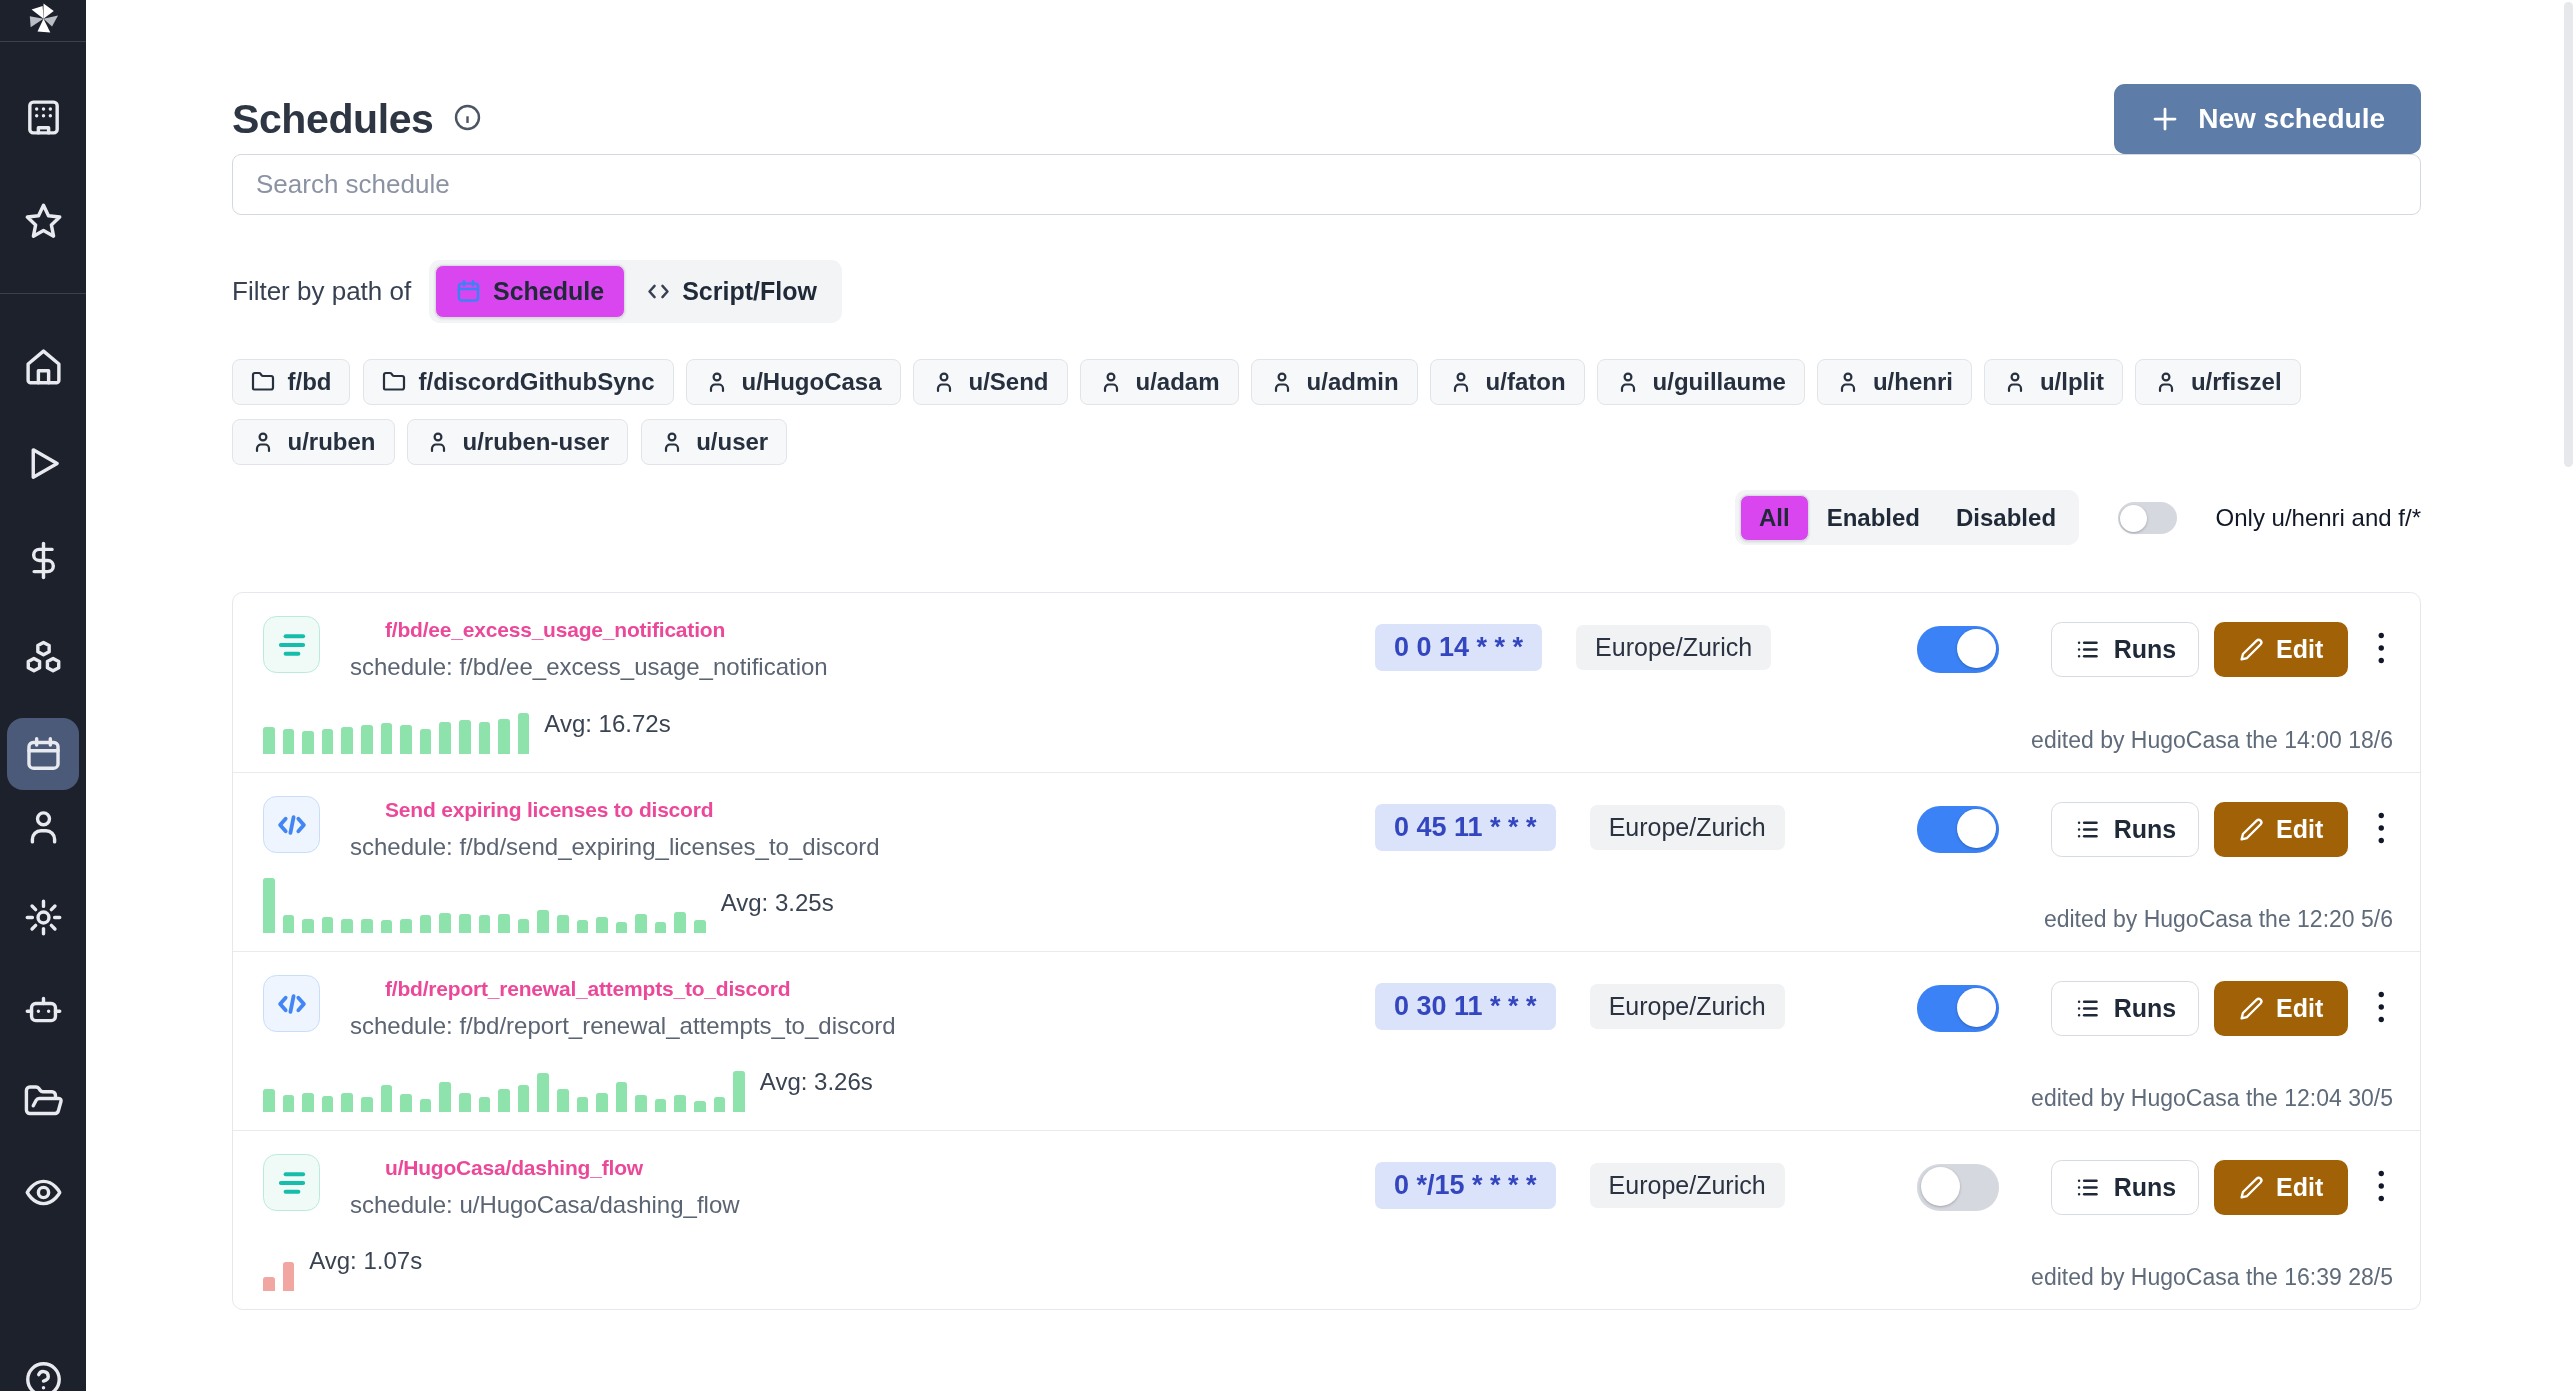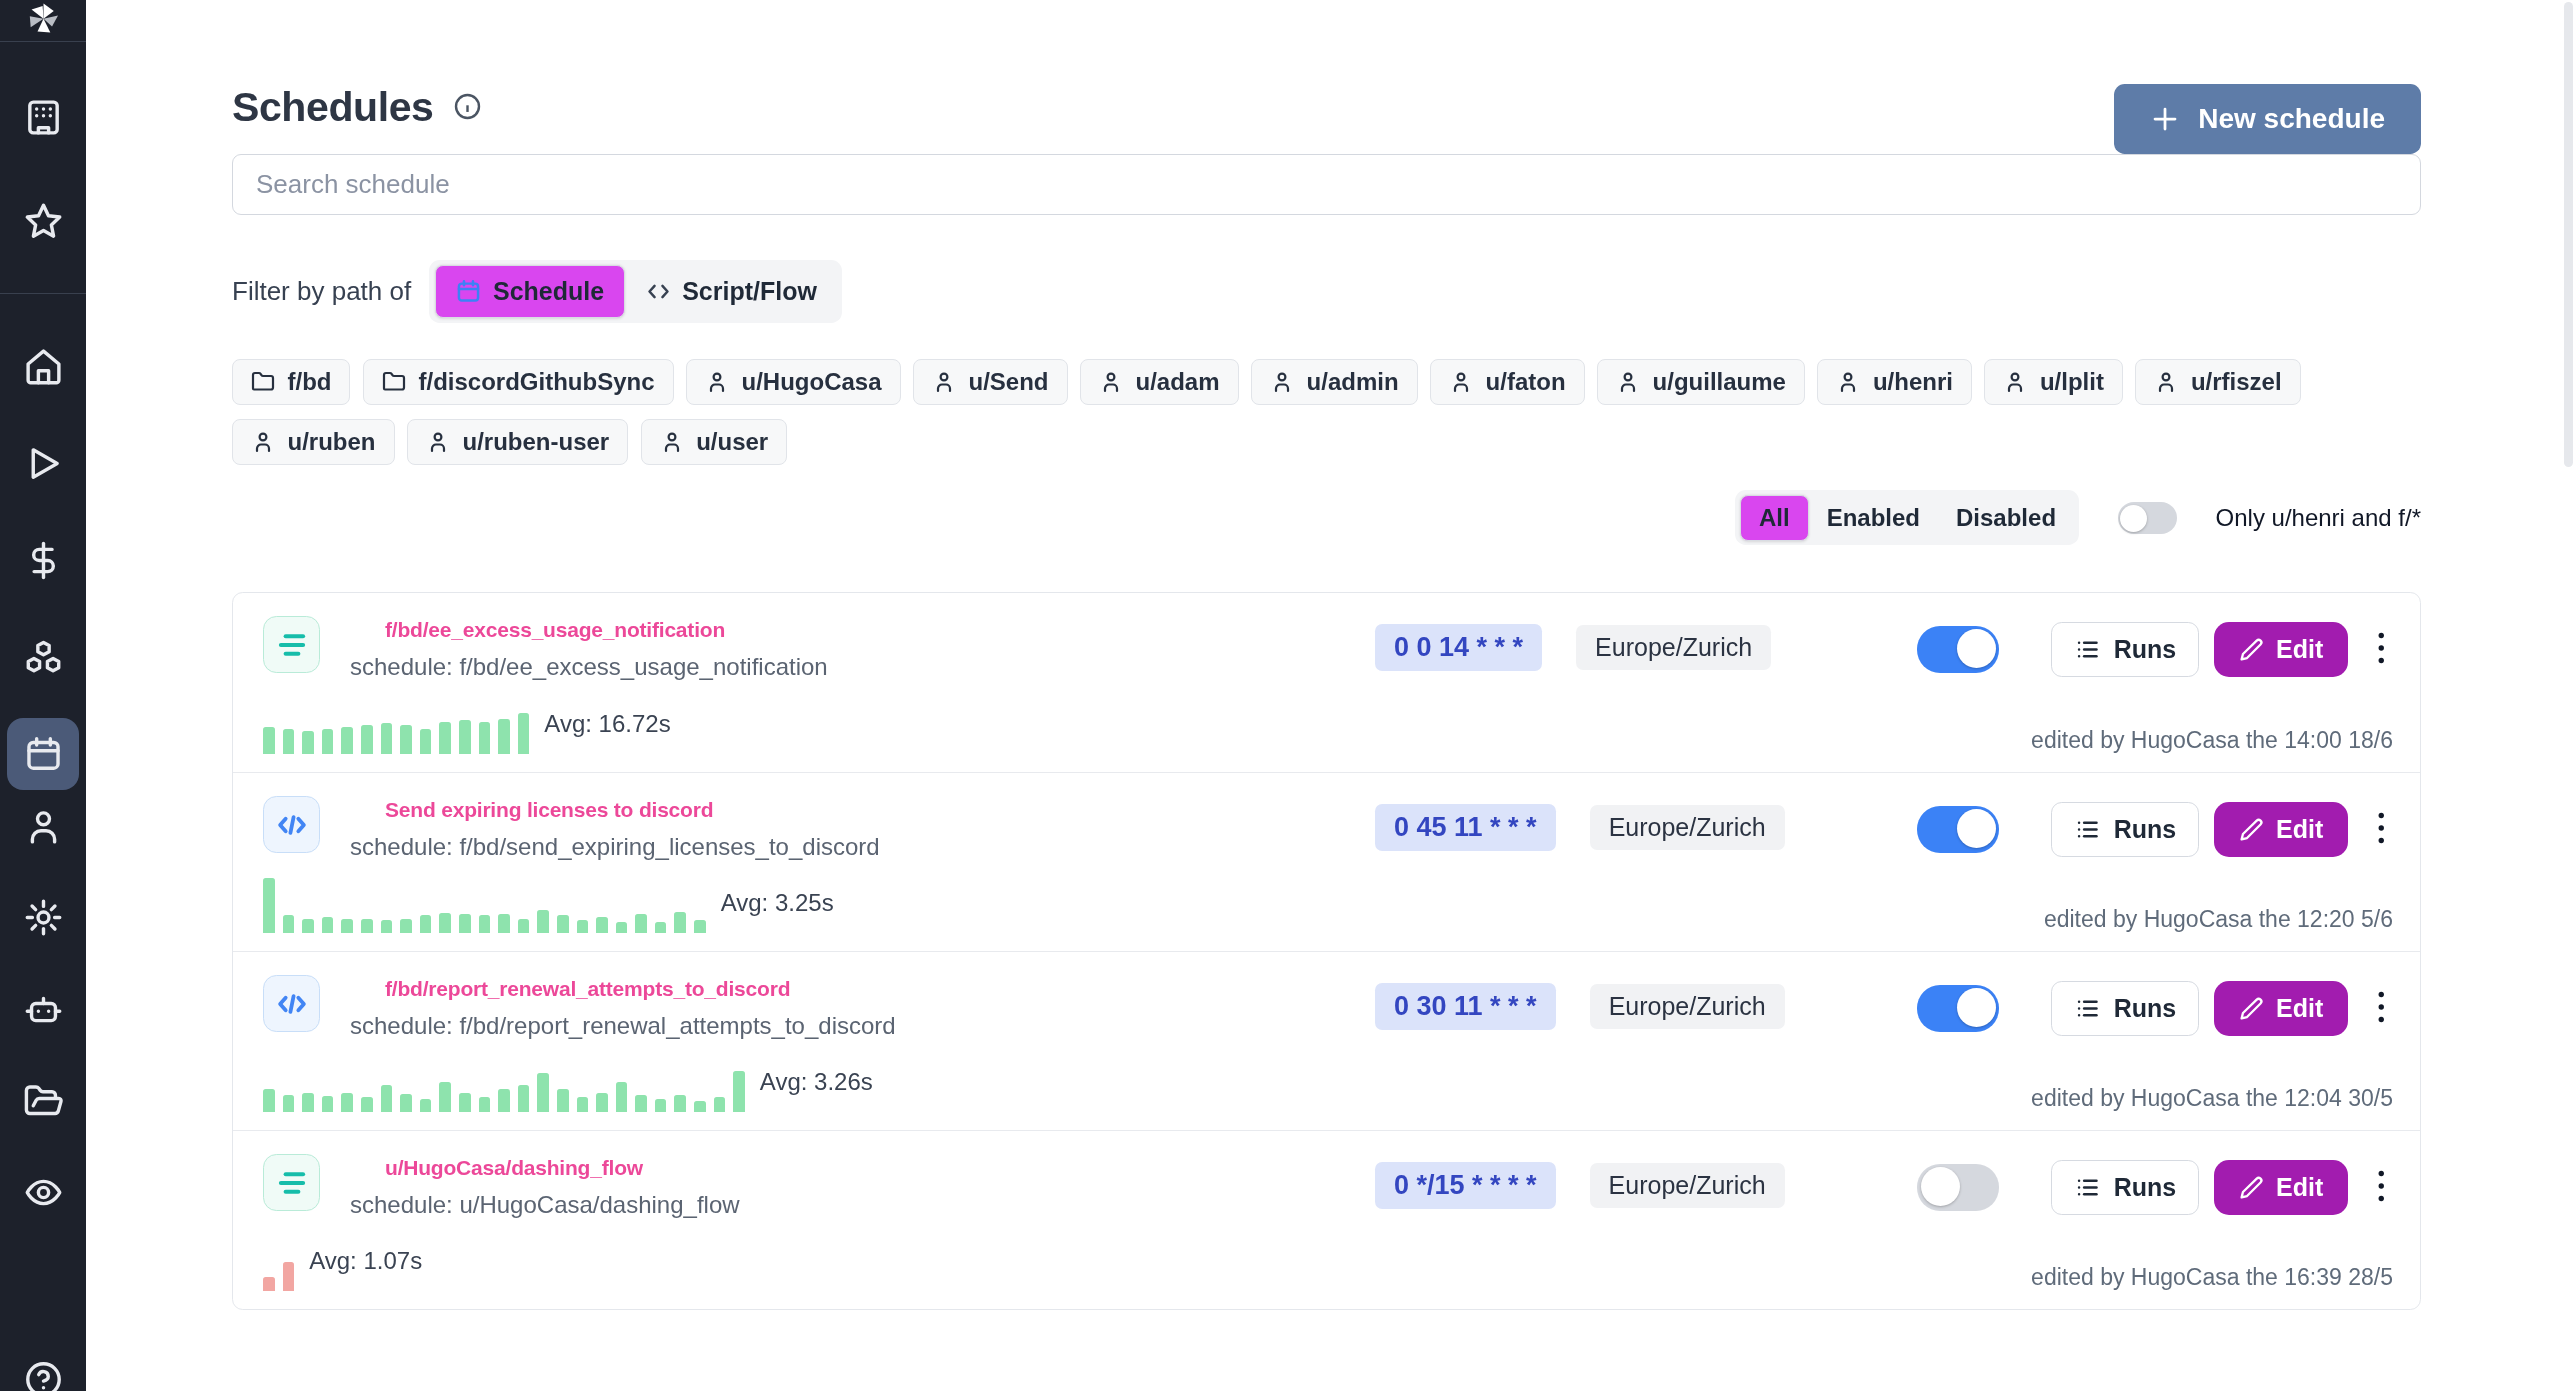--- a/index.html
+++ b/index.html
@@ -18,21 +18,21 @@
     border-radius:16px; cursor:pointer; }
   .side-item.active { background:#4b5a78; }
   .side-item svg { width:41px; height:41px; stroke:#e8eaef; stroke-width:2; fill:none;
     stroke-linecap:round; stroke-linejoin:round; }
   .side-bottom { margin-top:auto; display:flex; flex-direction:column; align-items:center; gap:19.7px; padding-bottom:7.2px; }
   .side-help { display:flex; flex-direction:column; align-items:center; gap:21.5px; margin-top:95px; padding-bottom:12.5px; }
 
   
   .main { margin-left:86px; padding:84px 155px 0 146px; }
 
-  .header-row { display:flex; align-items:flex-start; }
+  .header-row { display:flex; align-items:center; }
   .page-title-wrap { display:flex; align-items:center; gap:19.7px; }
   .page-title { font-size:41px; font-weight:bold; color:#2e3644; letter-spacing:-0.4px; }
   .info-icon svg { width:29px; height:29px; stroke:#4b5563; stroke-width:2; fill:none; }
   .new-btn { margin-left:auto; background:#5e7ca8; color:#fff; border:none; border-radius:10.7px;
     height:70px; padding:0 36px; font-size:28px; font-weight:bold; display:flex; align-items:center;
     gap:18px; cursor:pointer; font-family:inherit; }
   .new-btn svg { width:30px; height:30px; stroke:#fff; stroke-width:2.2; fill:none; stroke-linecap:round; }
 
   .search-input { width:100%; height:61px; border:1.8px solid #d4d8df; border-radius:9px;
     font-size:26px; padding:0 23px; color:#1f2937; outline:none; font-family:inherit; }
@@ -84,21 +84,21 @@
   .toggle.on { background:#3b82f6; }
   .toggle.off { background:#d5d8de; }
   .toggle .knob { position:absolute; top:3.6px; width:39px; height:39px; border-radius:50%; background:#fff;
     box-shadow:0 0.9px 2.7px rgba(0,0,0,.25); }
   .toggle.on .knob { right:3.6px; }
   .toggle.off .knob { left:3.6px; }
   .runs-btn { margin-left:52px; background:#fff; border:0.9px solid #d6dae1; border-radius:10.7px; height:55px;
     padding:0 22px; display:flex; align-items:center; gap:12.5px; font-size:25px; font-weight:bold;
     color:#1f2937; cursor:pointer; font-family:inherit; }
   .runs-btn svg { width:27px; height:27px; stroke:#1f2937; stroke-width:2.2; fill:none; stroke-linecap:round; }
-  .edit-btn { margin-left:14.3px; background:#a21caf; border:none; border-radius:15px; height:55px;
+  .edit-btn { margin-left:14.3px; background:#a16207; border:none; border-radius:10px; height:55px;
     padding:0 25px; display:flex; align-items:center; gap:12.5px; font-size:25px; font-weight:bold;
     color:#fff; cursor:pointer; font-family:inherit; }
   .edit-btn svg { width:25px; height:25px; stroke:#fff; stroke-width:2.2; fill:none; stroke-linecap:round; stroke-linejoin:round; }
   .kebab { margin-left:21.5px; background:none; border:none; cursor:pointer; padding:5.4px; }
   .kebab svg { width:12.5px; height:36px; fill:#111827; }
   .row-footer { margin-top:auto; display:flex; align-items:flex-end; justify-content:space-between; }
   .spark-wrap { display:flex; align-items:center; gap:15px; }
   .sparkline { display:flex; align-items:flex-end; gap:8px; height:59px; cursor:pointer; }
   .sparkline .bar { width:11.6px; border-radius:2.7px 2.7px 0 0; }
   .bar.green { background:#8ee3ad; }

